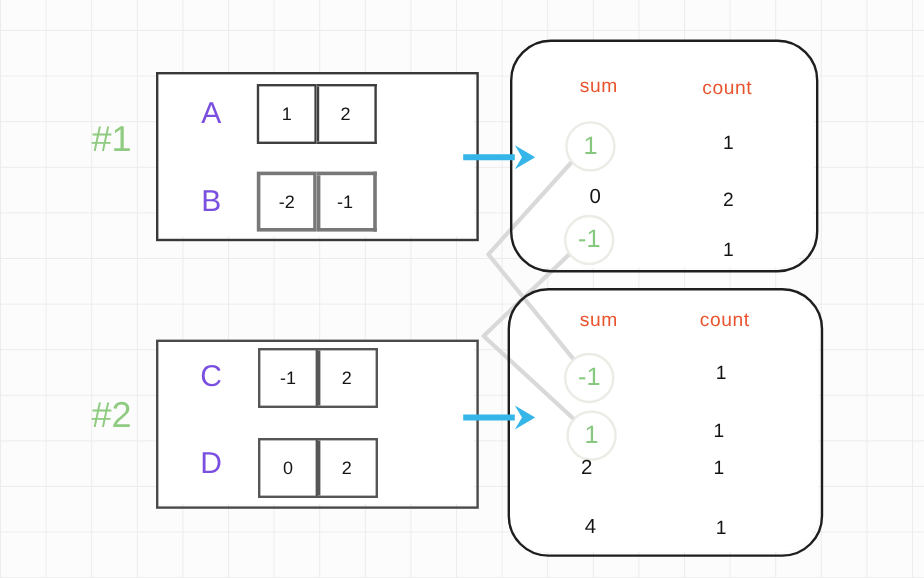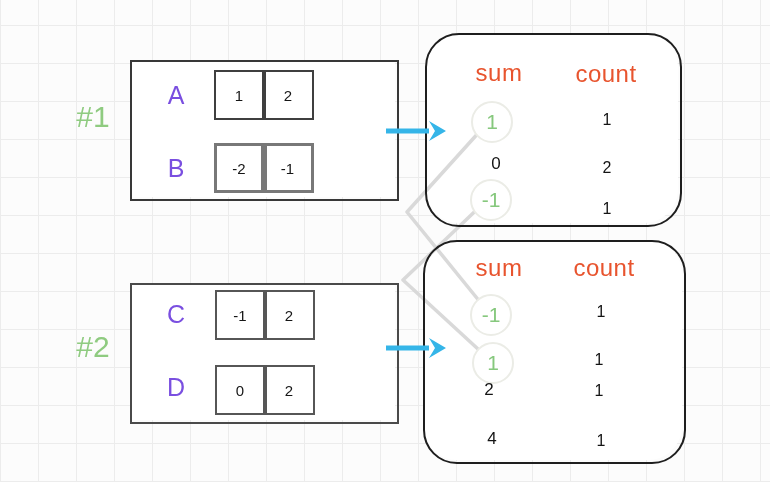--- a/index.html
+++ b/index.html
@@ -26,21 +26,21 @@
   .cells .cell{
     width:50px;height:50px;display:flex;align-items:center;justify-content:center;
     font-size:15px;color:#161616;background:#fff;box-sizing:border-box;
   }
   .cells-a .cell{border:2px solid #3f3f3f;}
   .cells-a .cell + .cell{border-left:none;box-shadow:inset 2px 0 0 #3f3f3f;}
   .cells-b .cell{border:3px solid #787878;}
   .cells-b .cell + .cell{border-left:none;box-shadow:inset 3px 0 0 #787878;}
   .cells-c .cell{border:2px solid #565656;}
   .cells-c .cell + .cell{border-left:none;box-shadow:inset 2px 0 0 #565656;}
-  .hdr{font-size:24px;color:#e8542e;letter-spacing:.5px;}
+  .hdr{font-size:16px;color:#e8542e;letter-spacing:.5px;}
   .sumv{font-size:17px;color:#141414;}
   .cntv{font-size:16px;color:#141414;}
   .circle{
     width:42px;height:42px;border-radius:50%;border:2px solid #ebece6;background:#fff;
     display:flex;align-items:center;justify-content:center;
     font-size:21px;color:#86c87d;box-sizing:border-box;
   }
 </style>
 </head>
 <body>

